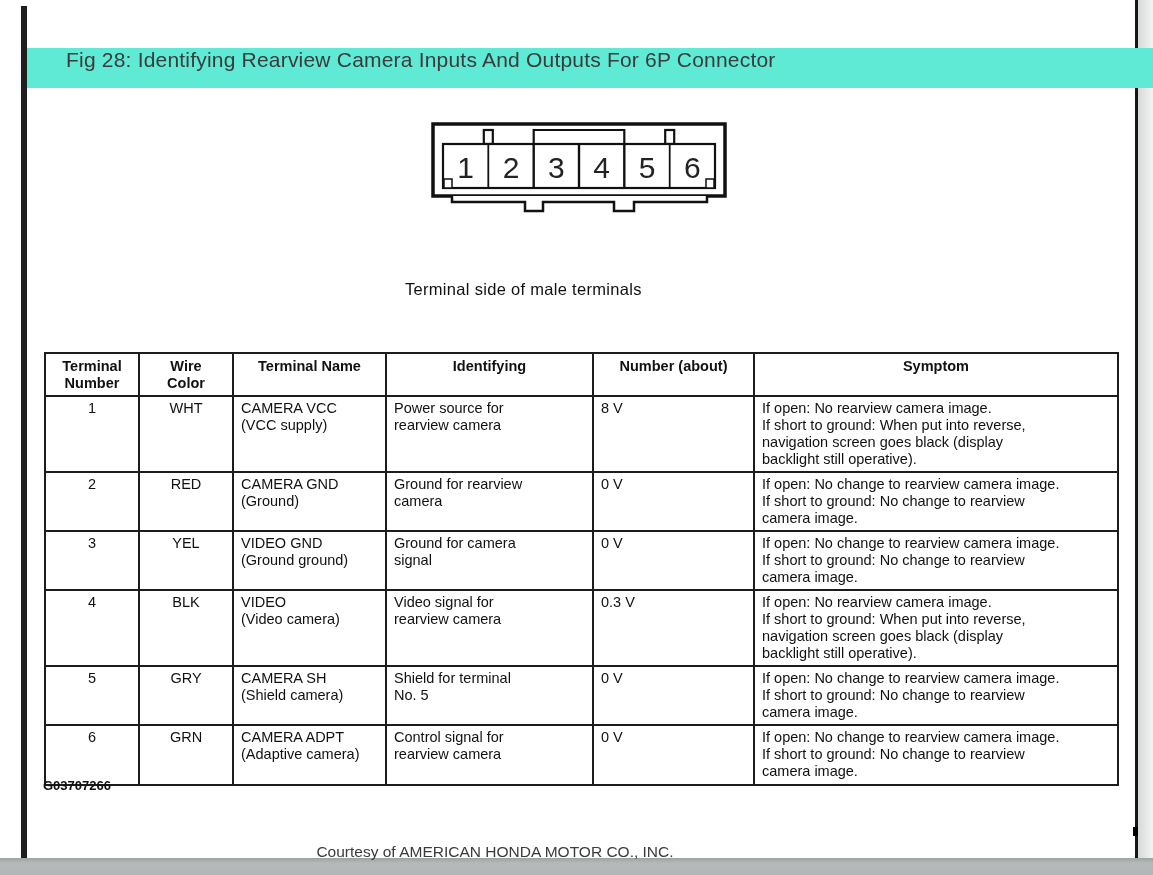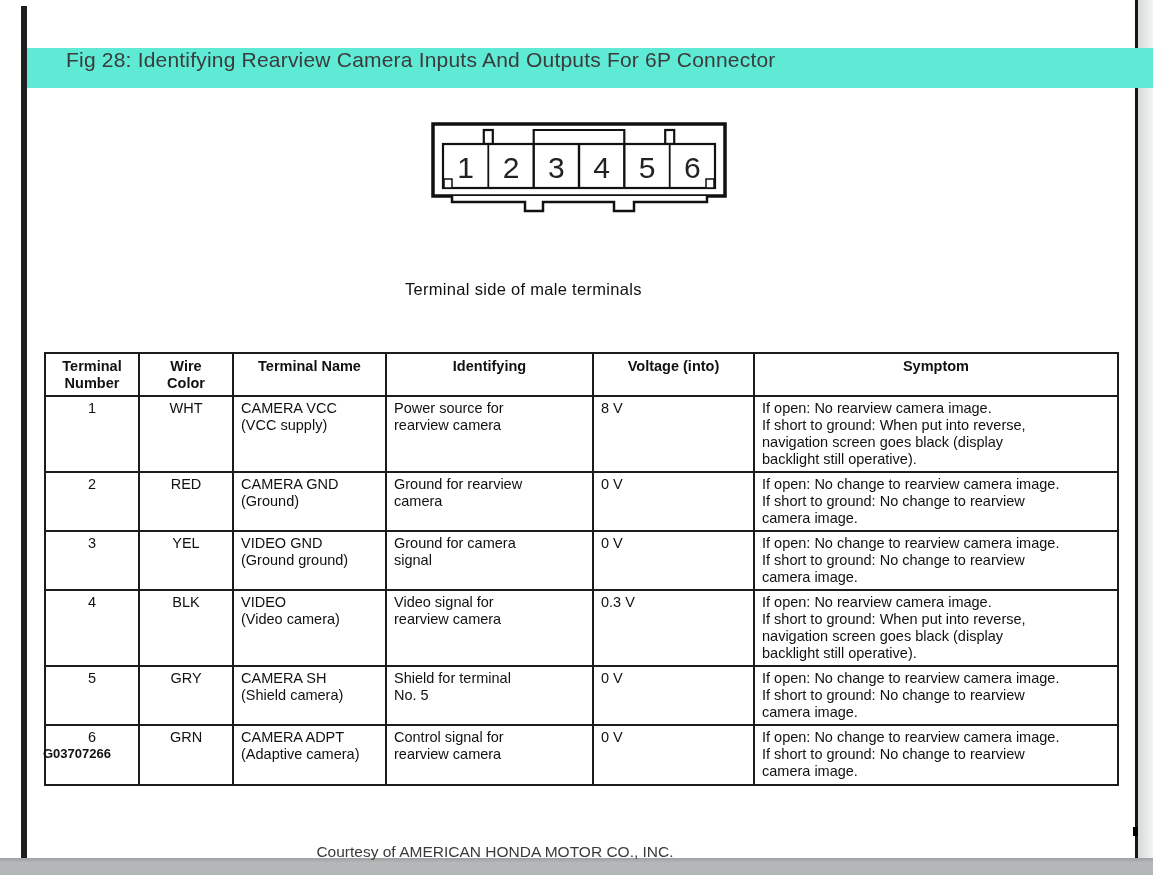--- a/index.html
+++ b/index.html
@@ -35,21 +35,21 @@
   table.pinout { position:absolute; left:44px; top:352px; width:1073px;
     border-collapse:collapse; table-layout:fixed; }
   .pinout th, .pinout td {
     border:2px solid #1c1c1c; vertical-align:top;
     font-size:14.5px; line-height:17px; padding:3px 7px;
   }
   .pinout th { font-weight:bold; text-align:center; white-space:pre-line; padding-top:4px; }
   .pinout td { white-space:pre-line; }
   .pinout td.ctr { text-align:center; }
 
-  .figure-id { position:absolute; left:43px; top:746px; font-size:13px; font-weight:bold; color:#111;text-align:center; }
+  .figure-id { position:absolute; left:43px; top:778px; font-size:13px; font-weight:bold; color:#111;text-align:center; }
   .courtesy { position:absolute; left:27px; top:843px; width:936px; text-align:center;
     font-size:15.5px; color:#3a3a3a; }
 </style>
 </head>
 <body>
 
 <div class="frame-left"></div>
 <div class="frame-right-line"></div>
 <div class="frame-right-strip"></div>
 <div class="scroll-mark"></div>
@@ -102,21 +102,21 @@
       <col style="width:364px">
   </colgroup>
   <thead>
     <tr style="height:40px">
       <th>Terminal
 Number</th>
       <th>Wire
 Color</th>
       <th>Terminal Name</th>
       <th>Identifying</th>
-      <th>Voltage (into)</th>
+      <th>Number (about)</th>
       <th>Symptom</th>
     </tr>
   </thead>
   <tbody>
     <tr style="height:75px">
       <td class="ctr">1</td>
       <td class="ctr">WHT</td>
       <td>CAMERA VCC
 (VCC supply)</td>
       <td>Power source for

